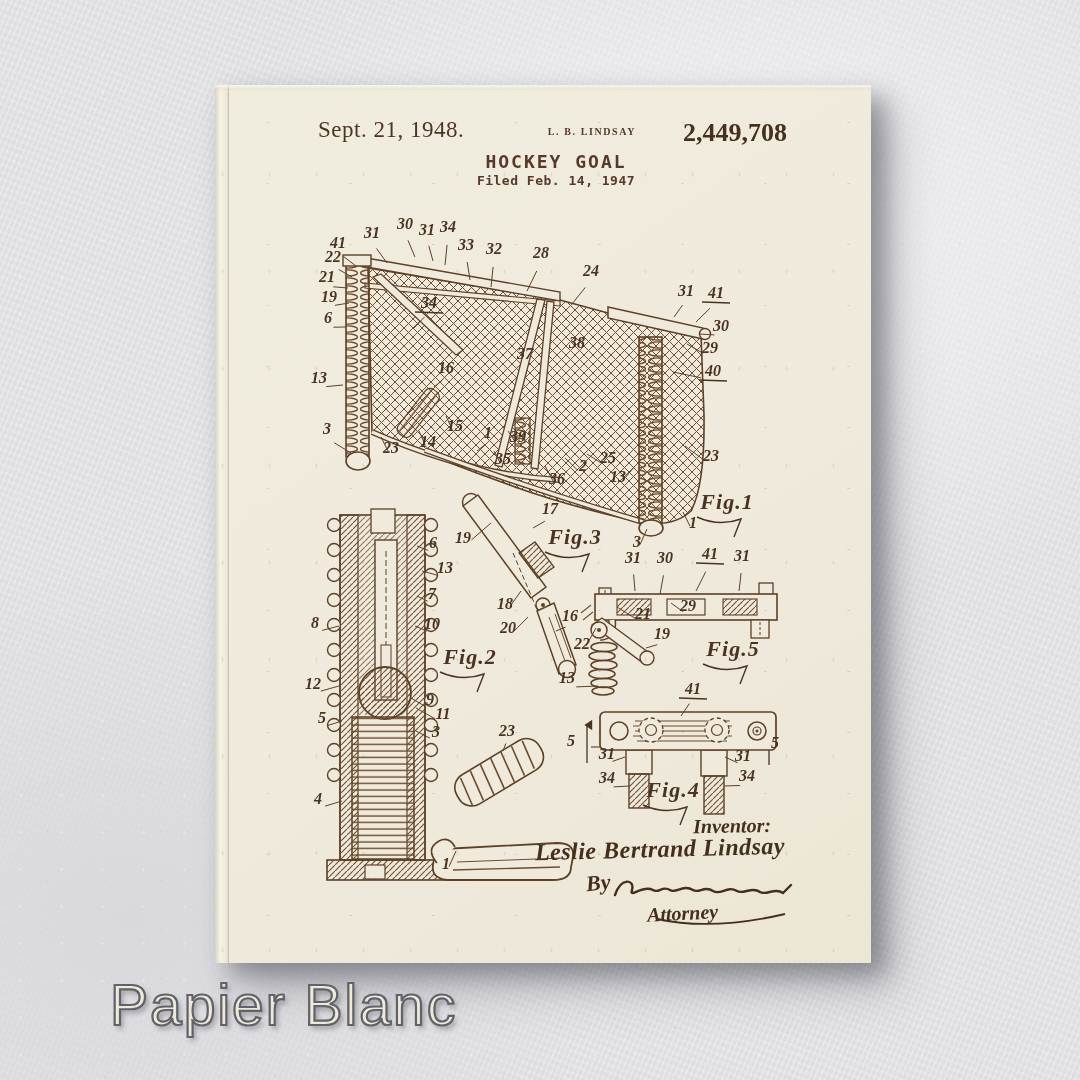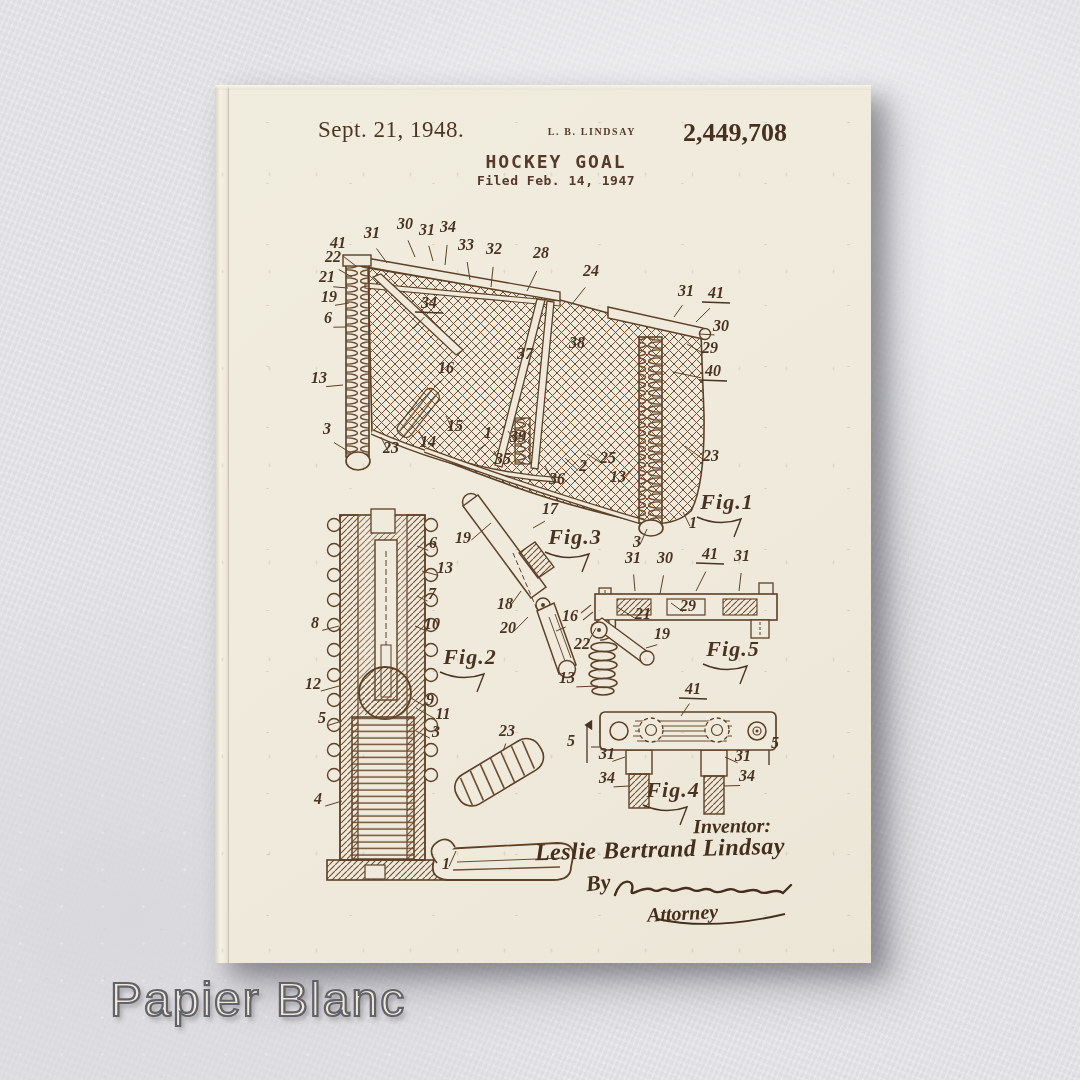--- a/index.html
+++ b/index.html
@@ -48,21 +48,21 @@
   .sig{font-style:italic;font-weight:bold;color:#452e1c;}
   .sig-inventor{left:428px;top:730px;width:128px;text-align:right;font-size:20px;transform:rotate(-1deg);}
   .sig-name{left:308px;top:751px;width:274px;text-align:center;font-size:24px;transform:rotate(-1.5deg);letter-spacing:.5px;}
   .sig-by{left:371px;top:785px;font-size:22px;transform:rotate(-6deg);}
   .sig-att{left:432px;top:817px;font-size:20px;transform:rotate(-3deg);}
   .autograph{position:absolute;left:390px;top:778px;}
   .drawing{position:absolute;inset:0;}
   .watermark{
     position:absolute;left:110px;top:972px;
     font-family:"Liberation Sans",sans-serif;
-    font-size:48px;letter-spacing:2px;font-weight:500;
+    font-size:57px;letter-spacing:2px;font-weight:500;
     color:#eee9d9;-webkit-text-stroke:2.2px #62626a;
     text-shadow:3px 4px 5px rgba(40,40,48,.35);
     white-space:nowrap;}
   
   .co{font:italic bold 16px "Liberation Serif",serif;fill:#4a3322;text-anchor:middle;}
   .figlabel{font:italic bold 22px "Liberation Serif",serif;fill:#4a3322;text-anchor:middle;letter-spacing:1px;}
   .leader{stroke:#5d4026;stroke-width:1;fill:none;}
   .ul{stroke:#4a3322;stroke-width:1.3;}
   .flourish{stroke:#4a3322;stroke-width:1.4;fill:none;}
 </style>

